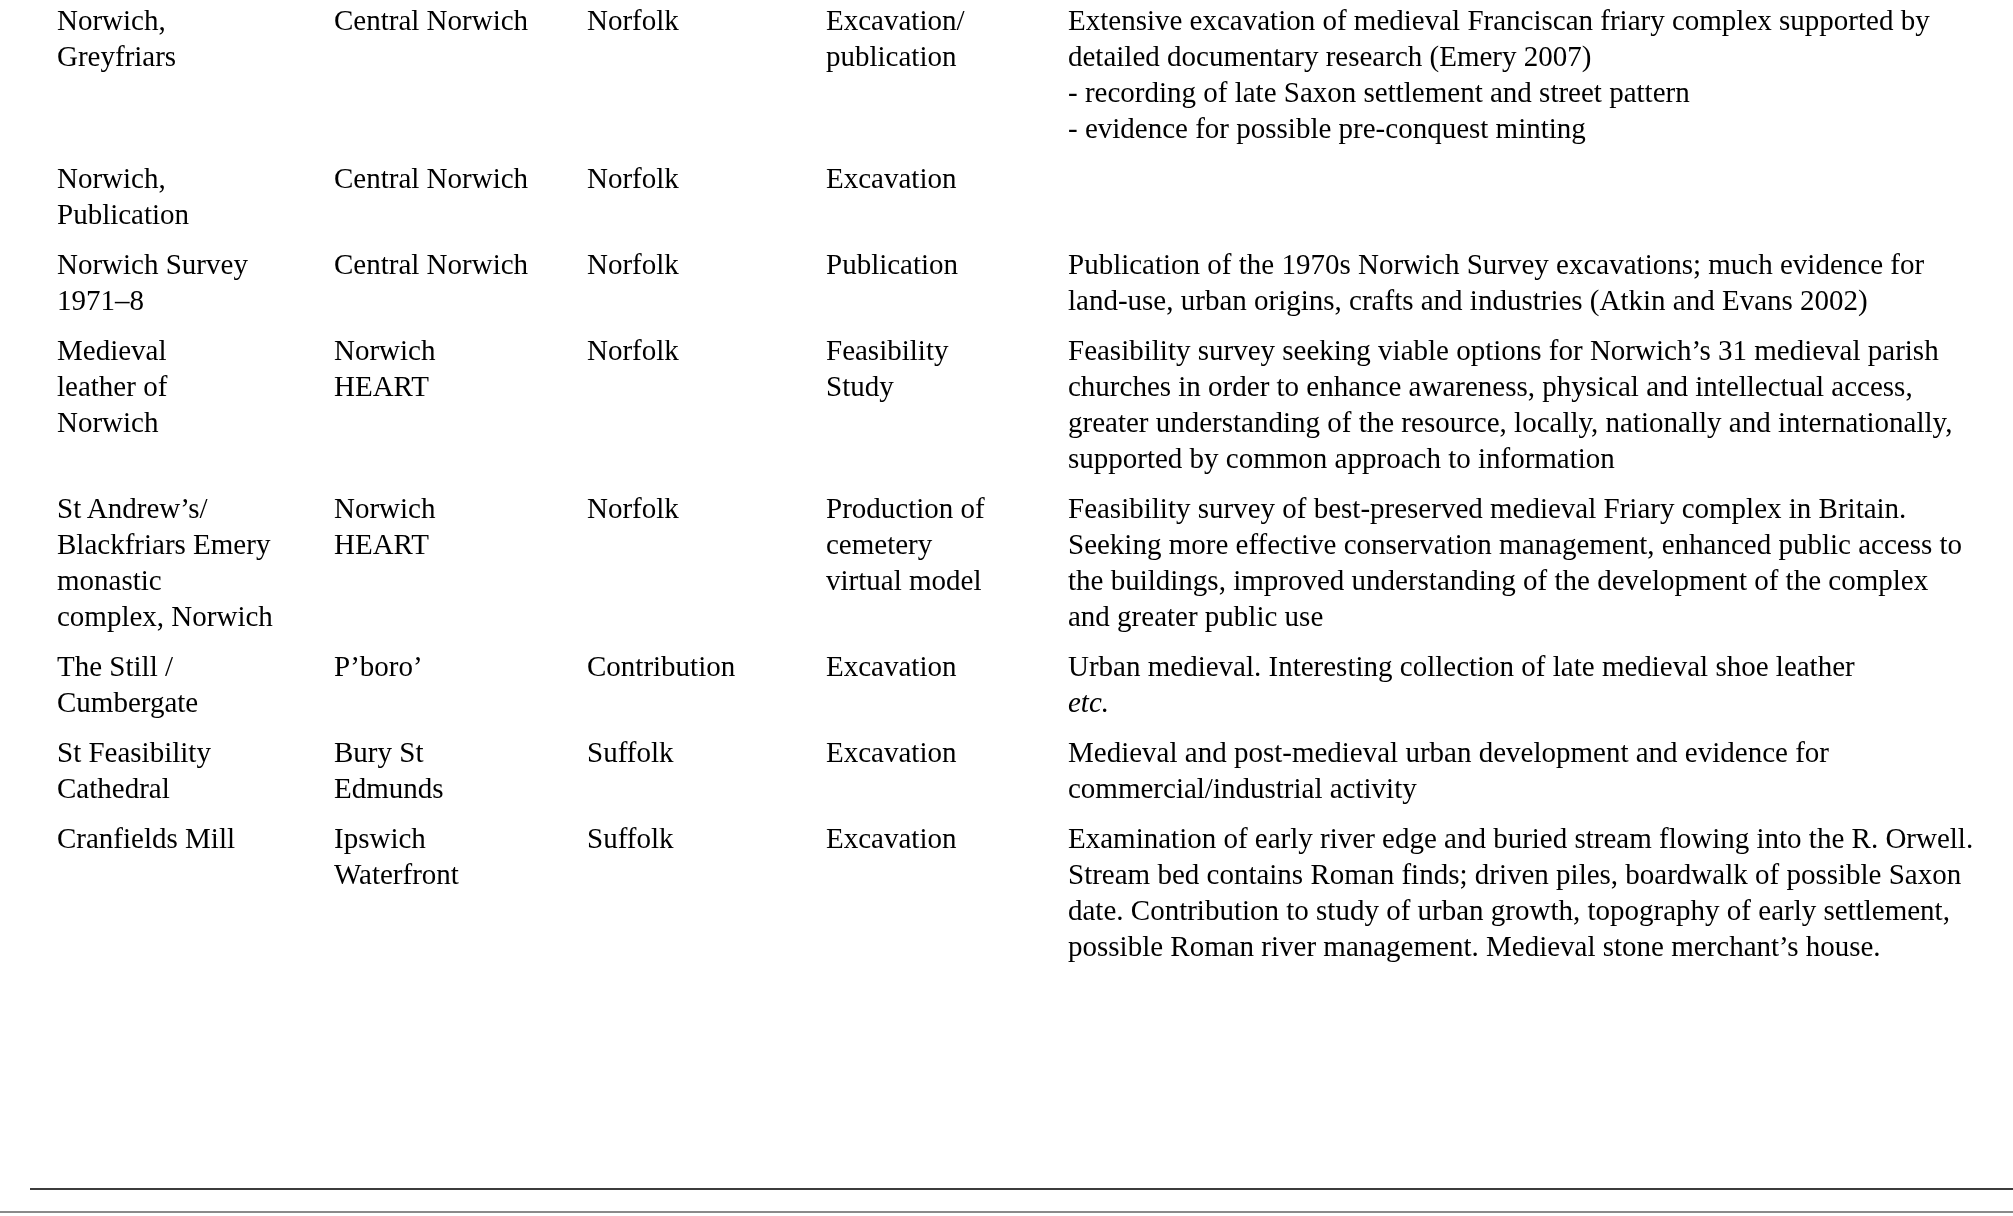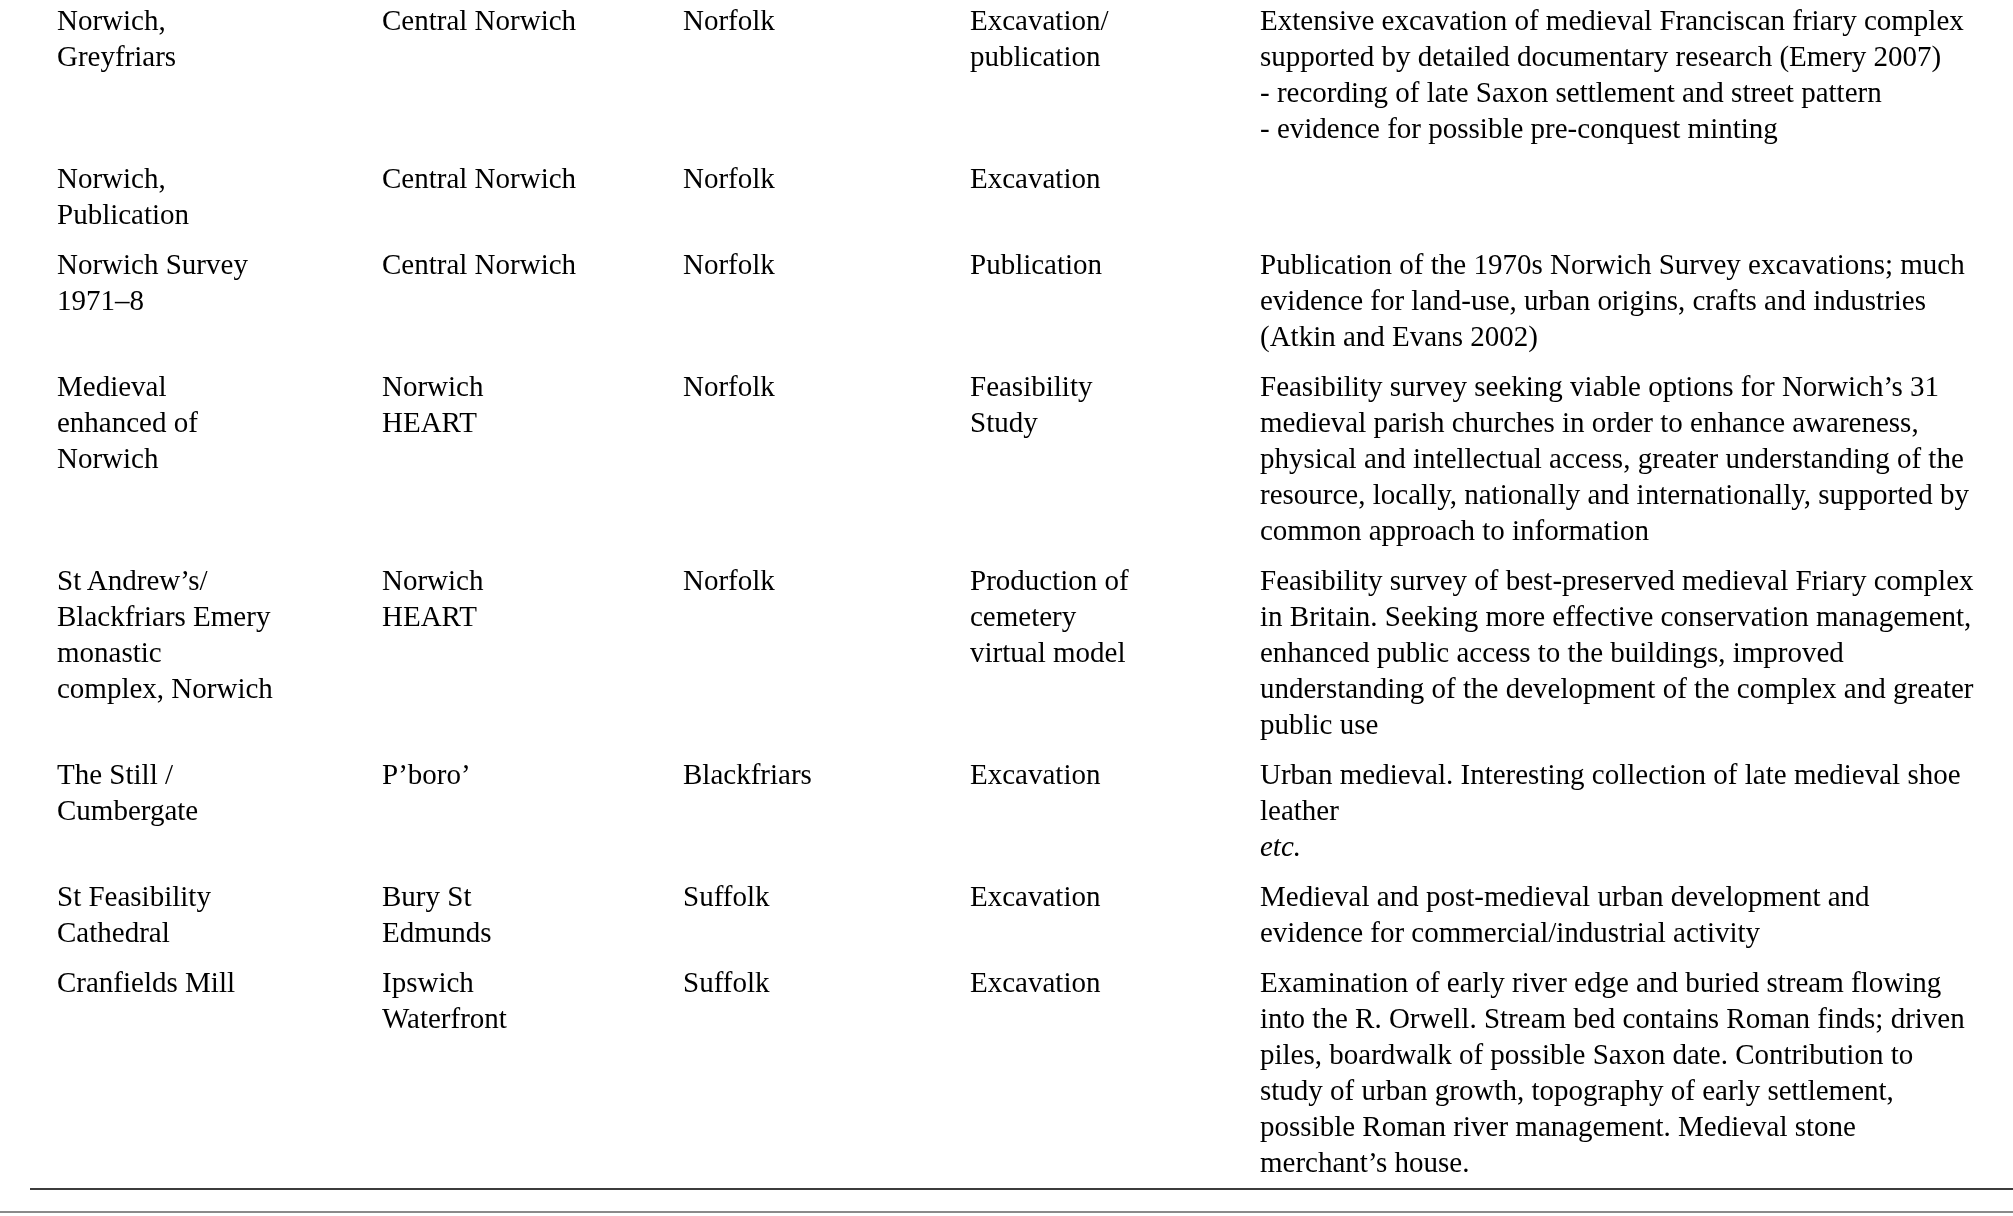--- a/index.html
+++ b/index.html
@@ -14,21 +14,20 @@
     font-size: 29px;
     line-height: 36px;
     overflow: hidden;
     padding: 2px 20px 0 57px;
   }
   .trow {
     display: grid;
     grid-template-columns: 277px 253px 239px 242px 1fr;
     align-items: start;
     margin-bottom: 14px;
-    gap: 48px;
   }
   .cell { padding-right: 16px; box-sizing: border-box; }
   .cell .line { display: block; }
   .italic { font-style: italic; }
   .rule {
     position: absolute;
     height: 0;
     border-top: 2px solid #3c3c3c;
   }
   .rule-1 { left: 30px; right: 0; bottom: 26px; }
@@ -89,21 +88,21 @@
         <div class="cell">
           <div class="line">Publication</div>
         </div>
         <div class="cell">
           <div class="line">Publication of the 1970s Norwich Survey excavations; much evidence for land-use, urban origins, crafts and industries (Atkin and Evans 2002)</div>
         </div>
       </div>
       <div class="trow">
         <div class="cell">
           <div class="line">Medieval</div>
-          <div class="line">enhanced of</div>
+          <div class="line">leather of</div>
           <div class="line">Norwich</div>
         </div>
         <div class="cell">
           <div class="line">Norwich</div>
           <div class="line">HEART</div>
         </div>
         <div class="cell">
           <div class="line">Norfolk</div>
         </div>
         <div class="cell">
@@ -139,21 +138,21 @@
       </div>
       <div class="trow">
         <div class="cell">
           <div class="line">The Still /</div>
           <div class="line">Cumbergate</div>
         </div>
         <div class="cell">
           <div class="line">P’boro’</div>
         </div>
         <div class="cell">
-          <div class="line">Blackfriars</div>
+          <div class="line">Contribution</div>
         </div>
         <div class="cell">
           <div class="line">Excavation</div>
         </div>
         <div class="cell">
           <div class="line">Urban medieval. Interesting collection of late medieval shoe leather</div>
           <div class="line italic">etc.</div>
         </div>
       </div>
       <div class="trow">

